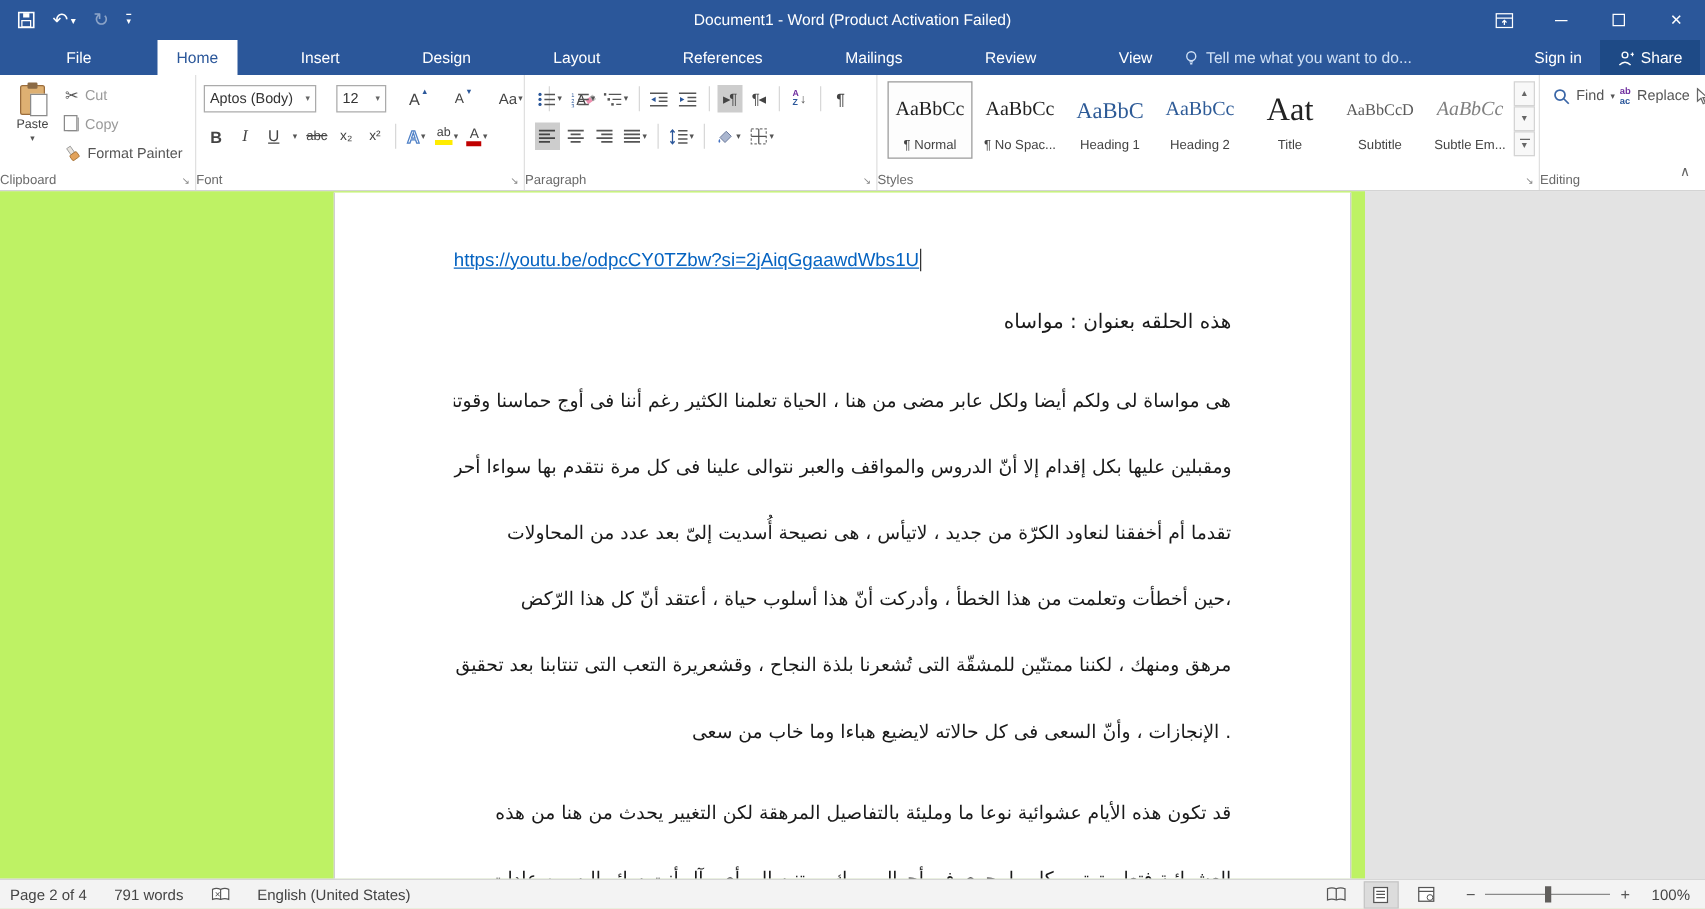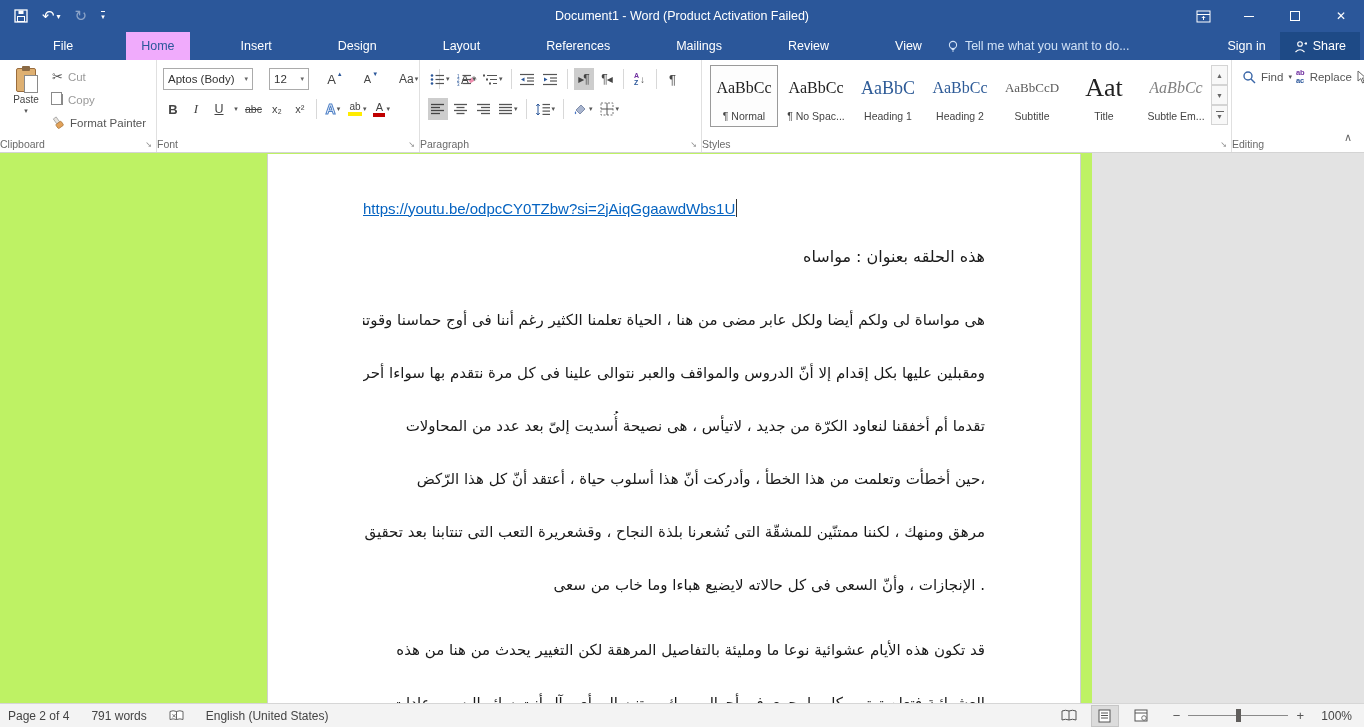--- a/index.html
+++ b/index.html
@@ -15,21 +15,21 @@
   .qat-more { border-top:1px solid #fff; font-size:7px; padding-top:1px; }
   .win-title { position:absolute; left:0; right:0; text-align:center; font-size:12.5px; pointer-events:none; }
   .wincontrols { margin-left:auto; display:flex; align-items:center; height:100%; }
   .wc { width:46px; height:100%; display:flex; align-items:center; justify-content:center; font-size:12px; }
   .max-i { width:10px; height:10px; border:1px solid #fff; display:inline-block; }
   .min-i { width:10px; border-bottom:1px solid #fff; display:inline-block; height:1px; }
 
   
   .tabrow { position:absolute; top:32px; left:0; width:1364px; height:28px; background:#2b579a; display:flex; align-items:stretch; }
   .tab { color:#fff; font-size:12.5px; padding:0 15px; display:flex; align-items:center;margin-left:36px; }
-  .tab.active { background:#f0abfc; color:#2b579a; }
+  .tab.active { background:#ffffff; color:#2b579a; }
   .tellme { display:flex; align-items:center; gap:6px; color:#cfe0f5; font-size:12.5px; padding:0 10px; }
   .tabrow-right { margin-left:auto; display:flex; align-items:stretch; }
   .signin { color:#fff; font-size:12.5px; display:flex; align-items:center; padding:0 14px; }
   .share { background:#1e4a86; color:#fff; font-size:12.5px; display:flex; align-items:center; gap:6px; padding:0 14px; margin-right:4px; }
 
   
   .ribbon { position:absolute; top:60px; left:0; width:1364px; height:93px; background:#fff; border-bottom:1px solid #d4d4d4; font-size:11.5px; }
   .grp { position:absolute; top:0; height:92px; border-right:1px solid #e0e0e0; }
   .grp-label { position:absolute; bottom:2px; left:0; right:0; text-align:left; font-size:10.5px; color:#6a6a6a; }
   .dlg { position:absolute; bottom:3px; right:4px; font-size:8px; color:#8a8a8a; }
@@ -465,26 +465,26 @@
         </div>
       <div class="stylecard">
           <span class="sc-prev sc-h" style="font-size:18px">AaBbC</span>
           <span class="sc-name">Heading 1</span>
         </div>
       <div class="stylecard">
           <span class="sc-prev sc-h">AaBbCc</span>
           <span class="sc-name">Heading 2</span>
         </div>
       <div class="stylecard">
+          <span class="sc-prev sc-title">Aat</span>
+          <span class="sc-name">Title</span>
+        </div>
+      <div class="stylecard">
           <span class="sc-prev sc-sub">AaBbCcD</span>
           <span class="sc-name">Subtitle</span>
-        </div>
-      <div class="stylecard">
-          <span class="sc-prev sc-title">Aat</span>
-          <span class="sc-name">Title</span>
         </div>
       <div class="stylecard">
           <span class="sc-prev sc-em">AaBbCc</span>
           <span class="sc-name">Subtle Em...</span>
         </div>
     </div>
     <div class="gal-scroll">
       <span class="gal-btn">▲</span>
       <span class="gal-btn">▼</span>
       <span class="gal-btn"><span class="gal-more-bar"></span>▼</span>

